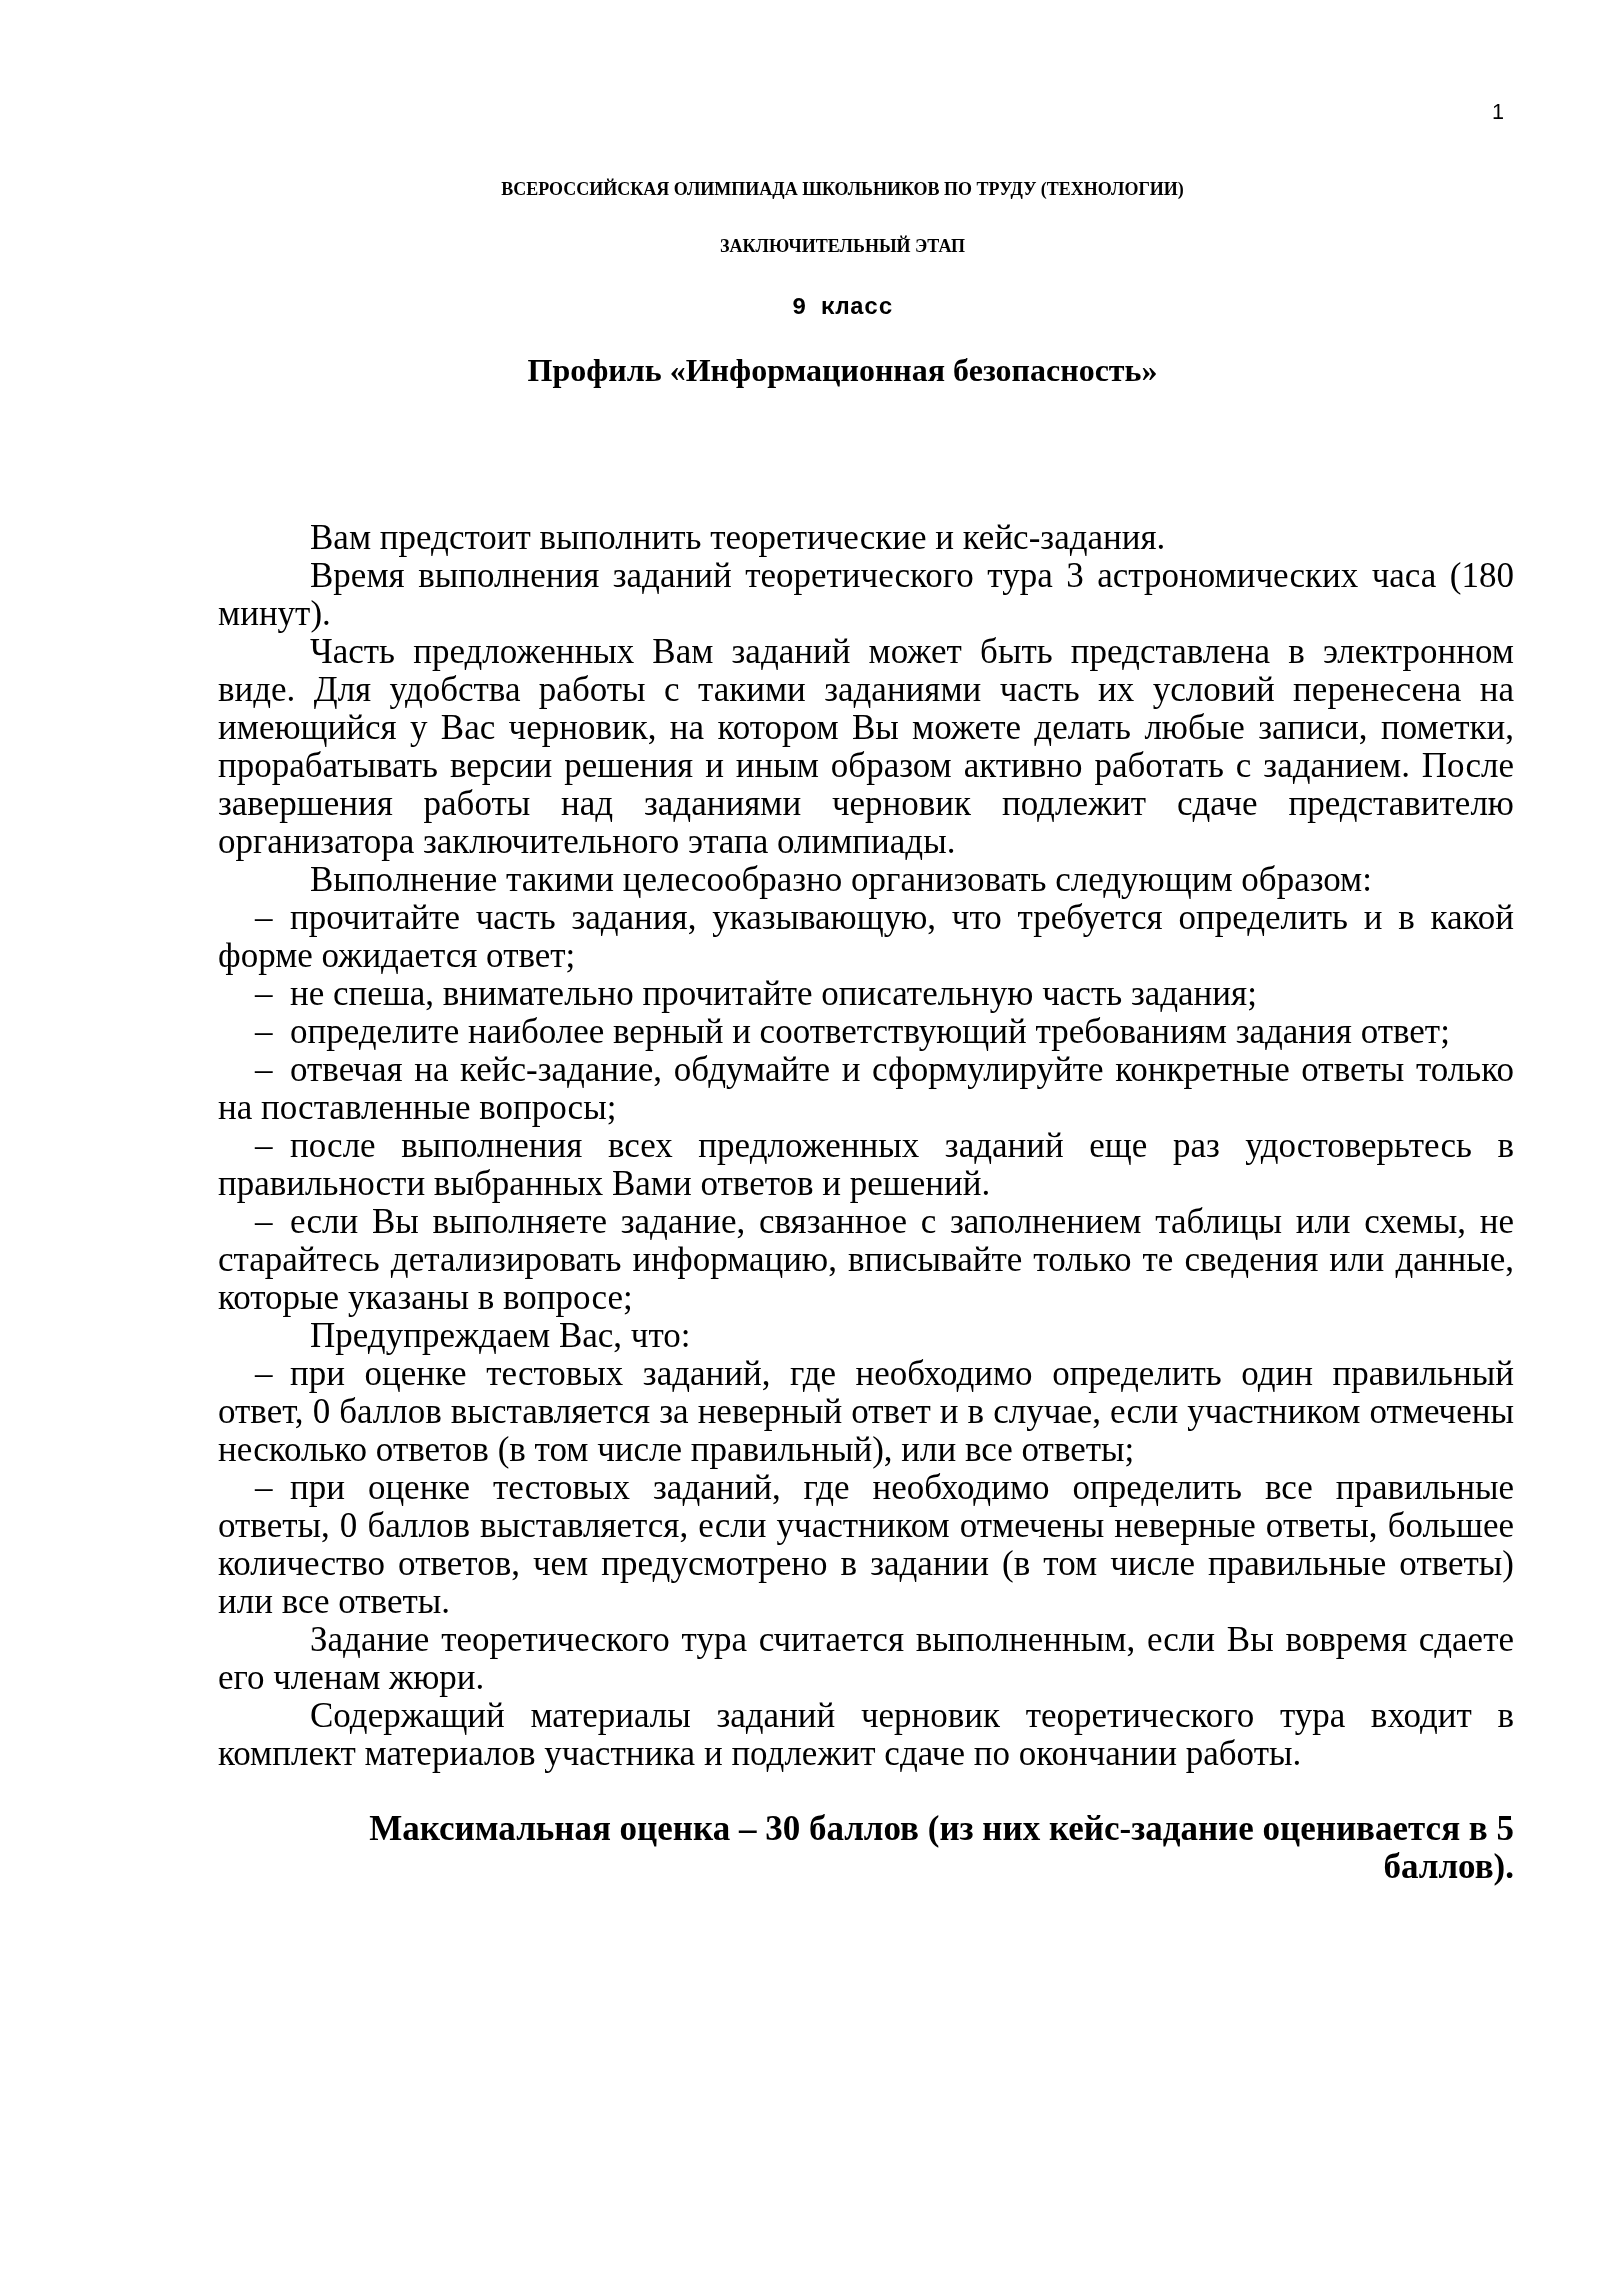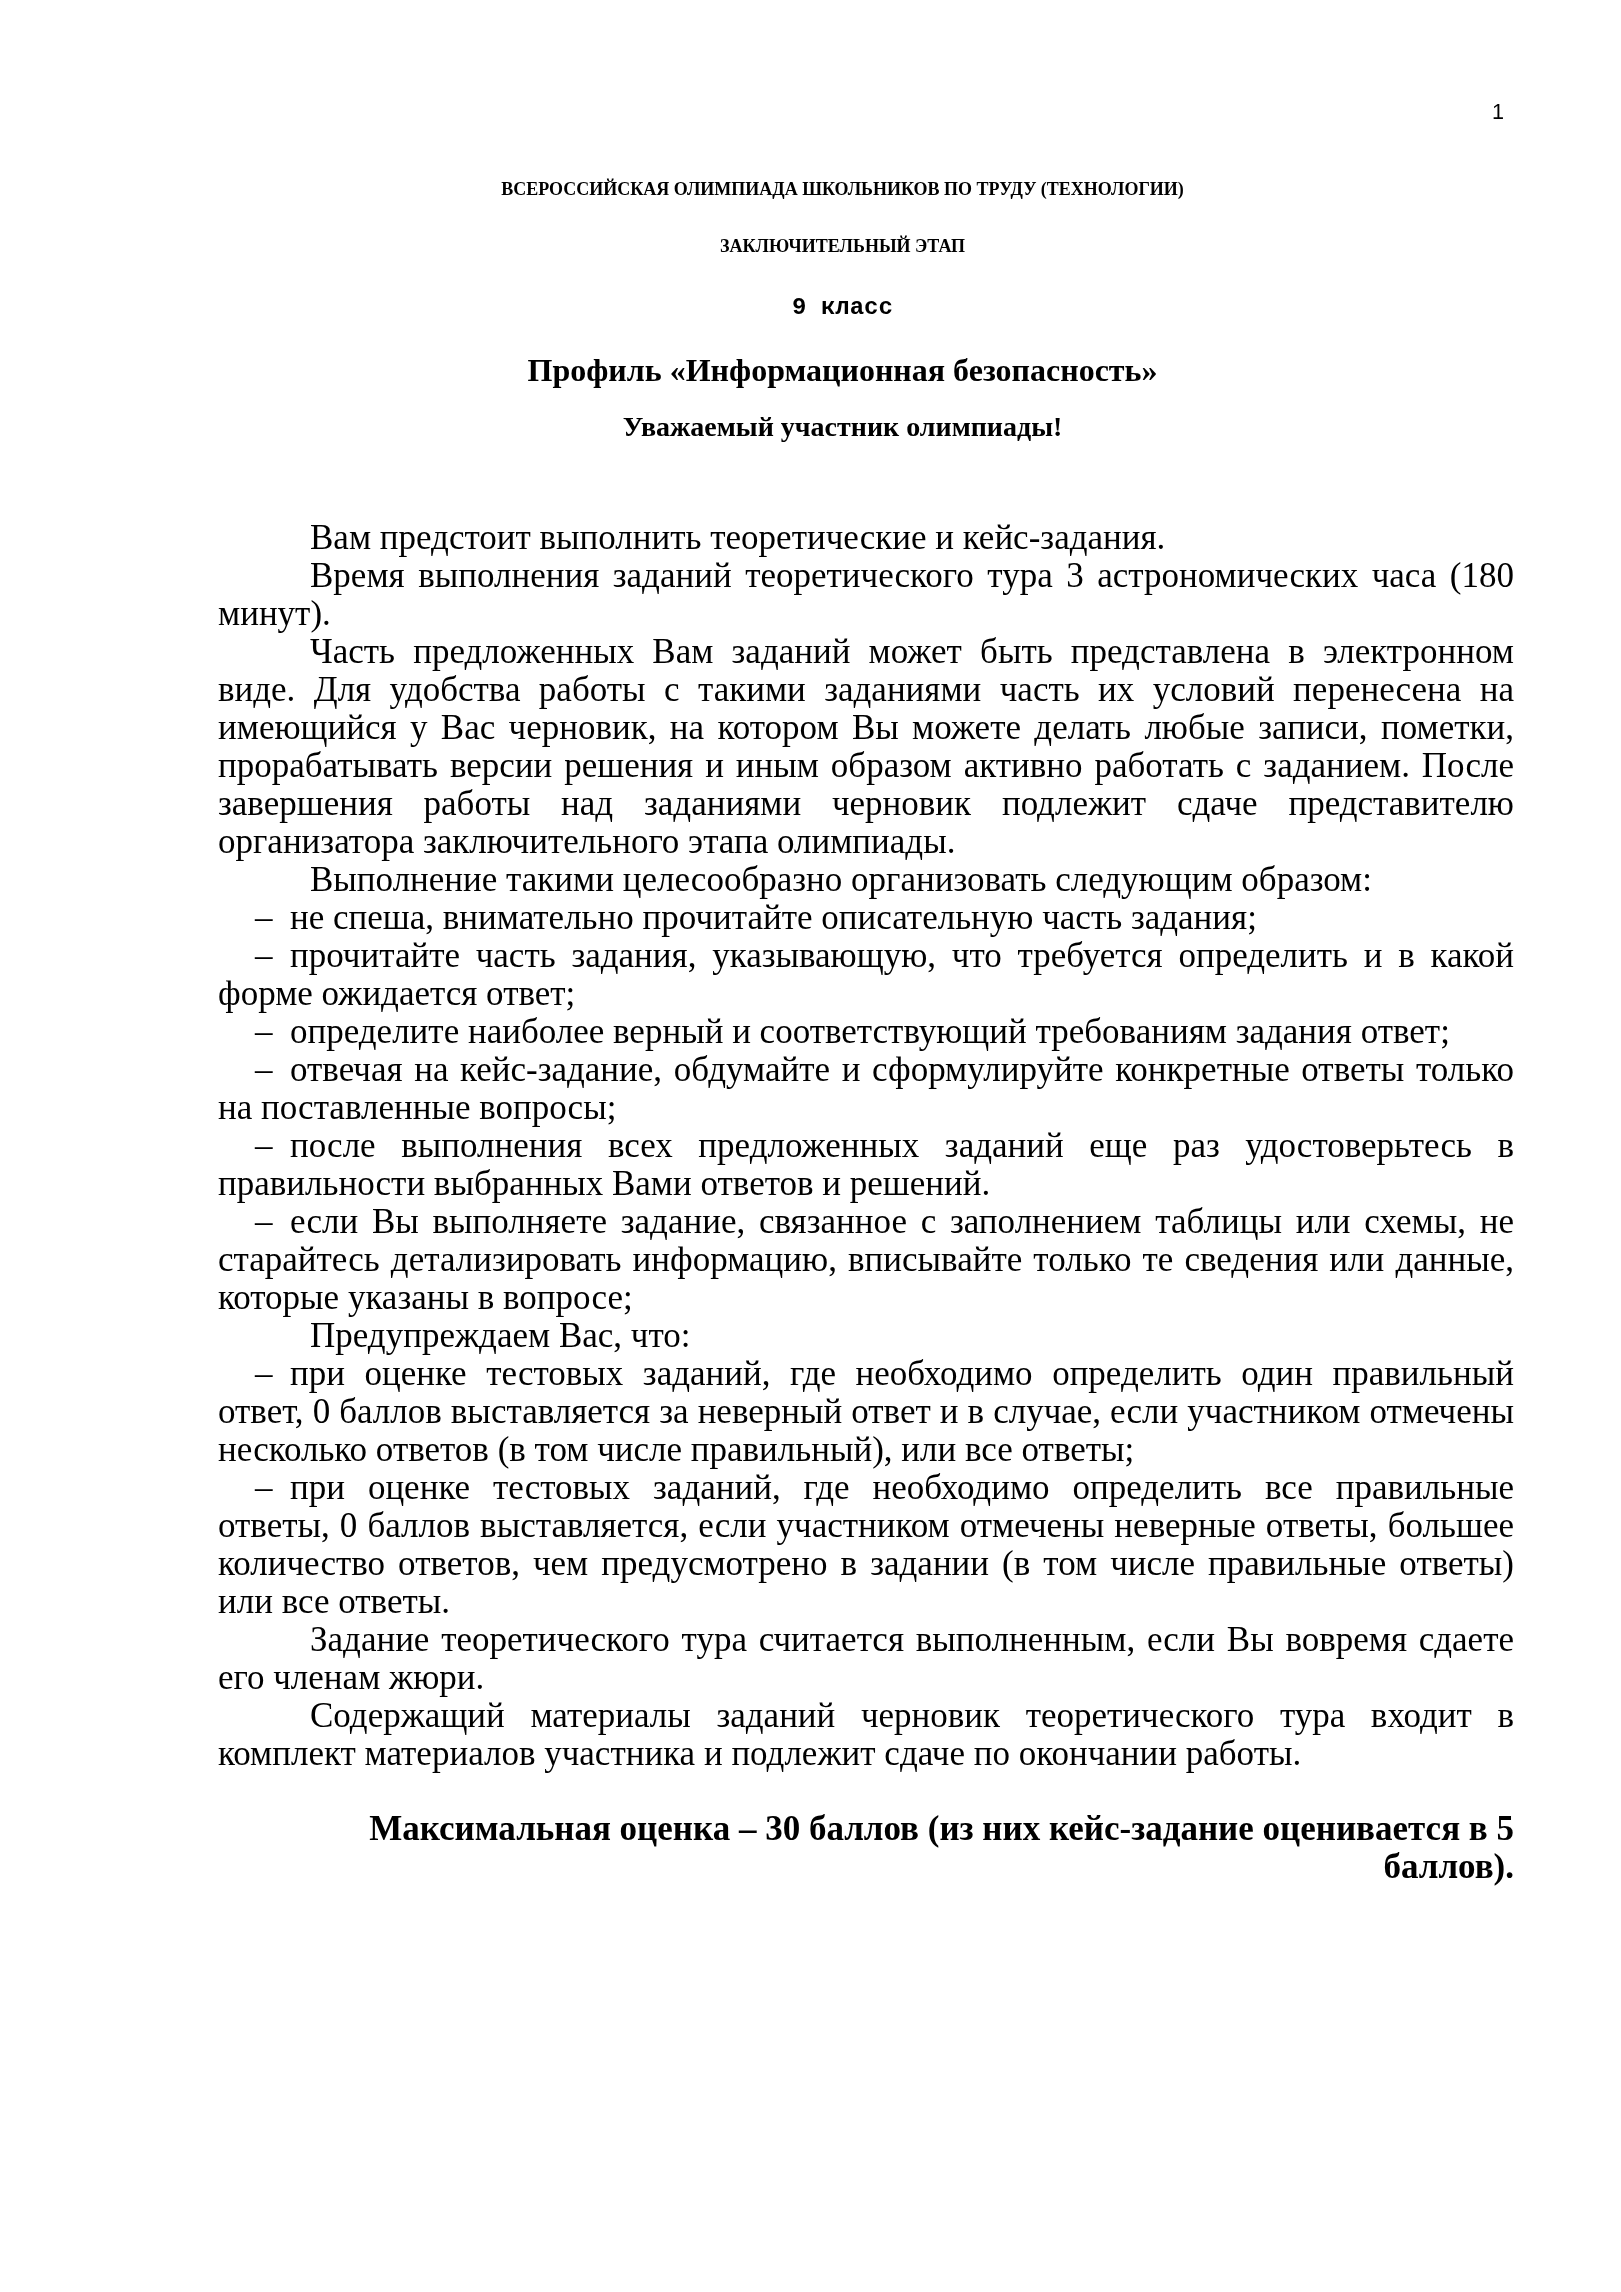--- a/index.html
+++ b/index.html
@@ -39,31 +39,30 @@
 
 <div class="page">
 
   <div class="page-number">1</div>
 
   <div class="header">
     <div class="h-line">ВСЕРОССИЙСКАЯ ОЛИМПИАДА ШКОЛЬНИКОВ ПО ТРУДУ (ТЕХНОЛОГИИ)</div>
     <div class="h-line">ЗАКЛЮЧИТЕЛЬНЫЙ ЭТАП</div>
     <div class="h-grade">9 класс</div>
     <div class="h-profile">Профиль «Информационная безопасность»</div>
-    <div class="h-greet">Уважаемый участник олимпиады!</div>
   </div>
 
   <div class="body">
     <p class="para">Вам предстоит выполнить теоретические и кейс-задания.</p>
     <p class="para">Время выполнения заданий теоретического тура 3 астрономических часа (180 минут).</p>
     <p class="para">Часть предложенных Вам заданий может быть представлена в электронном виде. Для удобства работы с такими заданиями часть их условий перенесена на имеющийся у Вас черновик, на котором Вы можете делать любые записи, пометки, прорабатывать версии решения и иным образом активно работать с заданием. После завершения работы над заданиями черновик подлежит сдаче представителю организатора заключительного этапа олимпиады.</p>
     <p class="para">Выполнение такими целесообразно организовать следующим образом:</p>
 
+    <p class="bullet"><span class="dash">–</span><span>прочитайте часть задания, указывающую, что требуется определить и в какой форме ожидается ответ;</span></p>
     <p class="bullet"><span class="dash">–</span><span>не спеша, внимательно прочитайте описательную часть задания;</span></p>
-    <p class="bullet"><span class="dash">–</span><span>прочитайте часть задания, указывающую, что требуется определить и в какой форме ожидается ответ;</span></p>
     <p class="bullet"><span class="dash">–</span><span>определите наиболее верный и соответствующий требованиям задания ответ;</span></p>
     <p class="bullet"><span class="dash">–</span><span>отвечая на кейс-задание, обдумайте и сформулируйте конкретные ответы только на поставленные вопросы;</span></p>
     <p class="bullet"><span class="dash">–</span><span>после выполнения всех предложенных заданий еще раз удостоверьтесь в правильности выбранных Вами ответов и решений.</span></p>
     <p class="bullet"><span class="dash">–</span><span>если Вы выполняете задание, связанное с заполнением таблицы или схемы, не старайтесь детализировать информацию, вписывайте только те сведения или данные, которые указаны в вопросе;</span></p>
 
     <p class="para">Предупреждаем Вас, что:</p>
 
     <p class="bullet"><span class="dash">–</span><span>при оценке тестовых заданий, где необходимо определить один правильный ответ, 0 баллов выставляется за неверный ответ и в случае, если участником отмечены несколько ответов (в том числе правильный), или все ответы;</span></p>
     <p class="bullet"><span class="dash">–</span><span>при оценке тестовых заданий, где необходимо определить все правильные ответы, 0 баллов выставляется, если участником отмечены неверные ответы, большее количество ответов, чем предусмотрено в задании (в том числе правильные ответы) или все ответы.</span></p>
 

